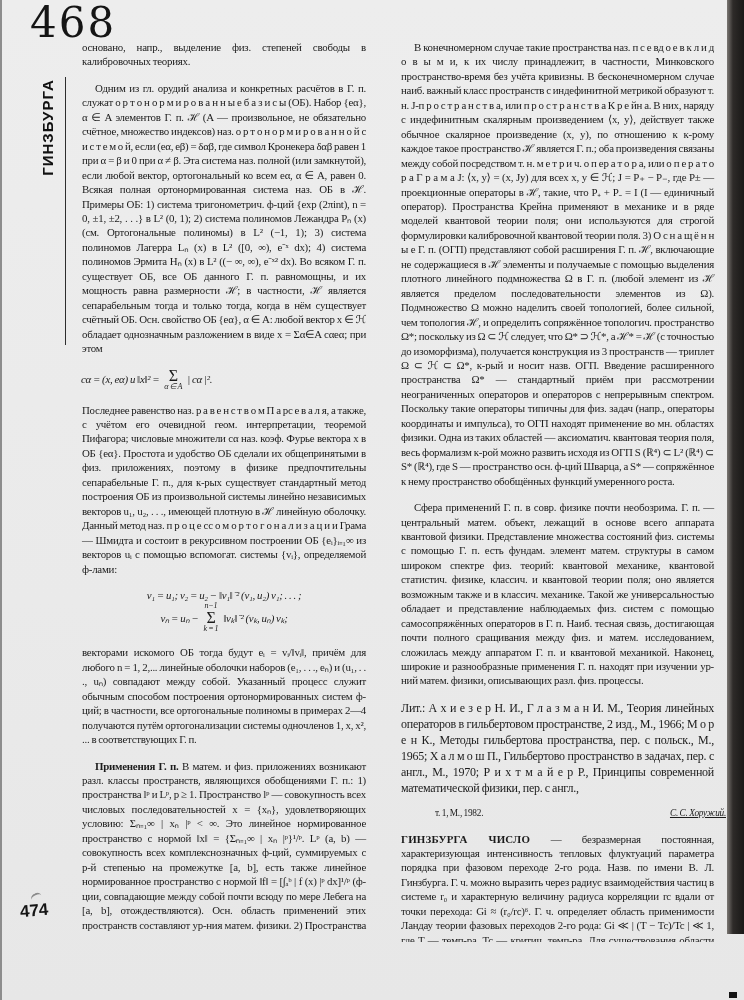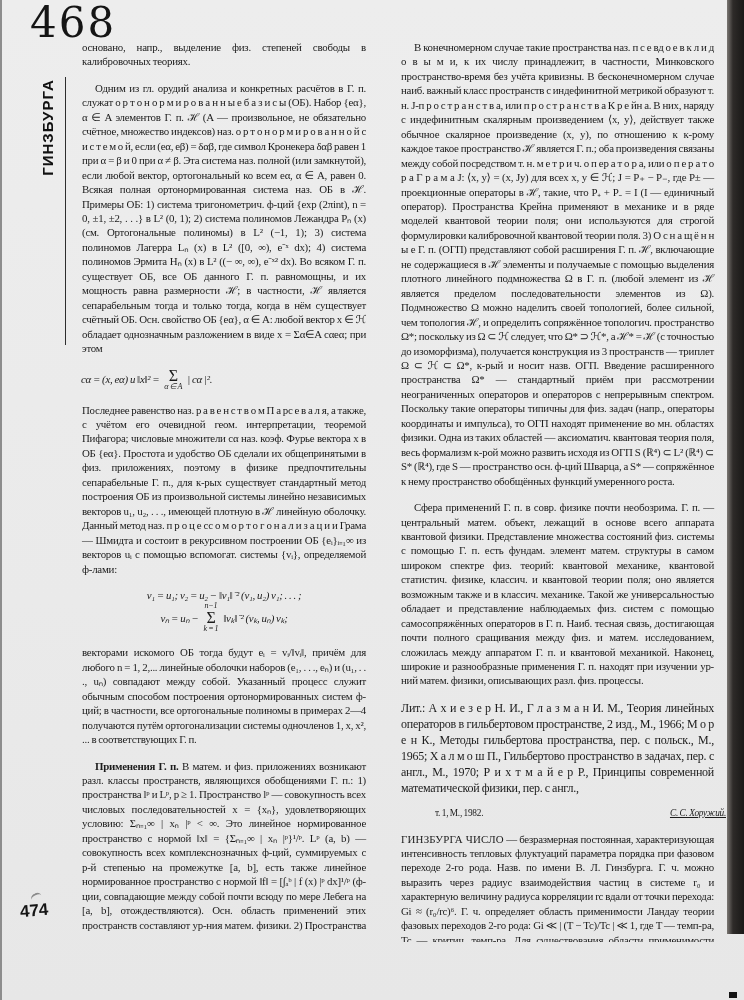--- a/index.html
+++ b/index.html
@@ -42,21 +42,21 @@
 
   .formula-block { margin:3px 9px 4px; font-style:italic; }
   .formula-line { display:flex; align-items:center; gap:5px; }
   .f-left   { justify-content:flex-start; padding-left:2px; }
   .f-center { justify-content:center; }
   .sigma-stack { display:inline-flex; flex-direction:column; align-items:center; }
   .sigma-stack .lim { font-size:8px; line-height:8px; }
   .sigma-stack .sig { font-size:16px; line-height:15px; font-style:normal; }
 
   .lead-bold { font-weight:bold; }
-  .headword  { font-weight:normal; letter-spacing:0.2px; }
+  .headword  { font-weight:bold; letter-spacing:0.2px; }
 
   .lit { font-size:12px; line-height:16px; text-indent:10px; margin-top:2px; }
   .lit-row { display:flex; justify-content:space-between;
     font-size:9.3px; line-height:11.6px;margin-left:46px; }
   .lit-sig { font-style:italic;text-decoration:underline; }
 </style>
 </head>
 <body>
 
 <div class="page">

